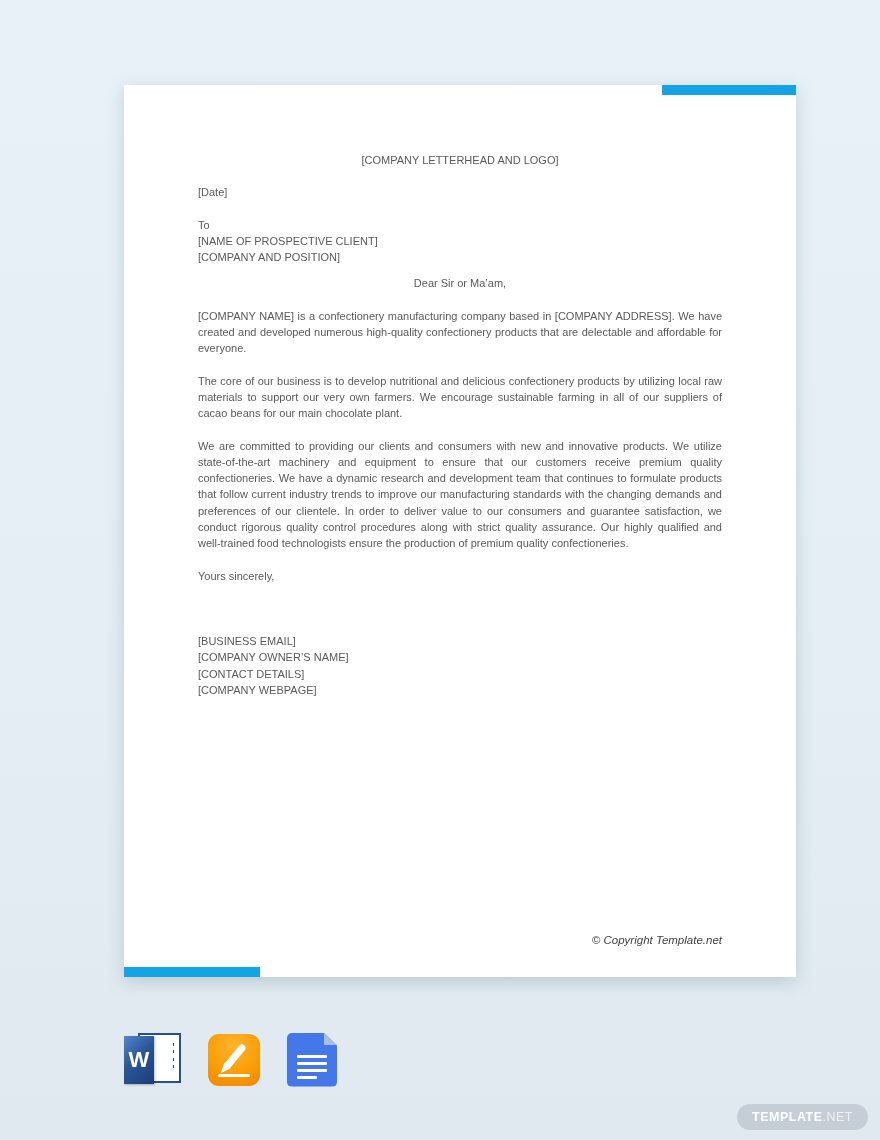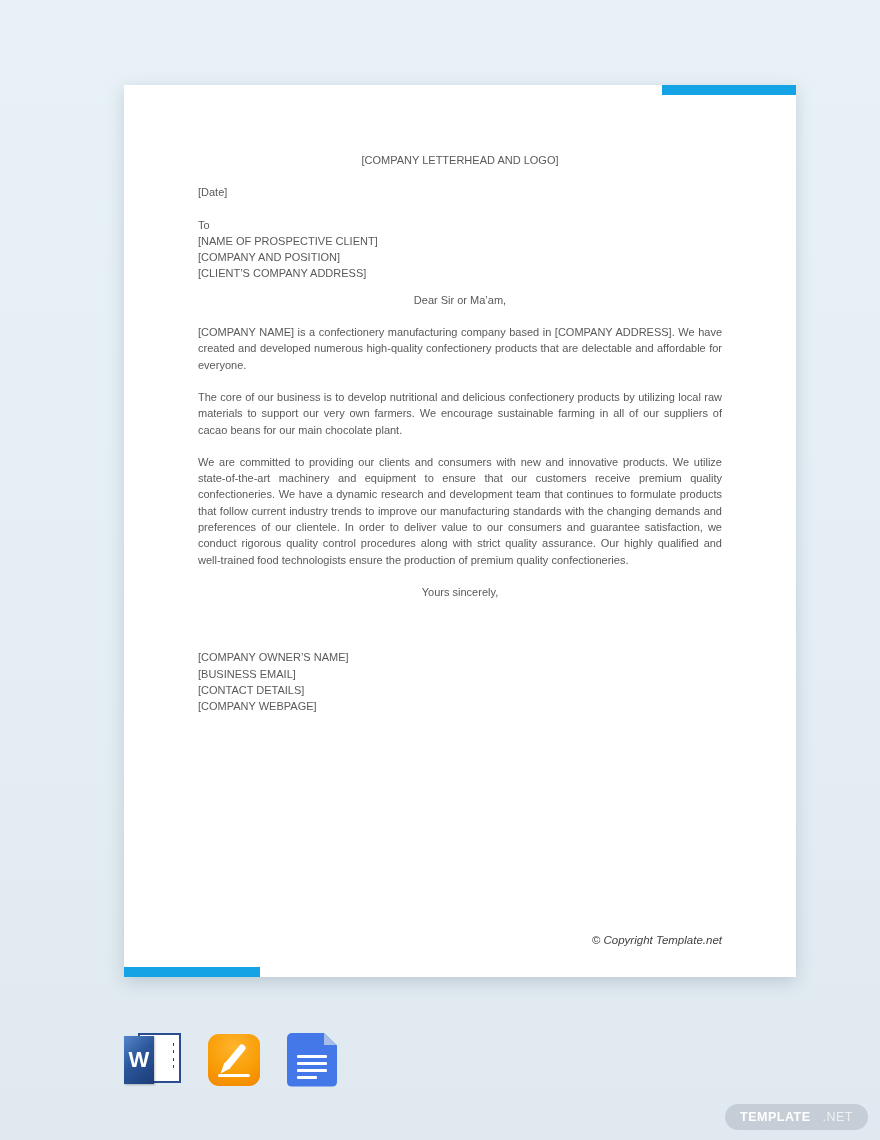--- a/index.html
+++ b/index.html
@@ -33,21 +33,21 @@
     padding: 67px 74px 0 74px;
     color: #595959;
     font-size: 11px;
     line-height: 16.3px;
   }
   .letterhead { text-align: center; margin-bottom: 16px; }
   .date-line { margin-bottom: 16px; }
   .recipient-block { margin-bottom: 10px; }
   .salutation { margin-bottom: 16px; text-align: center; }
   .letter p { text-align: justify; margin-bottom: 16px; }
-  .closing { margin-bottom: 49px; text-align: center; }
+  .closing { margin-bottom: 49px; }
   .copyright {
     position: absolute;
     right: 74px; bottom: 31px;
     font-size: 11.5px;
     color: #3f3f3f;
     font-style: italic;
   }
 
   
   .dock {
@@ -104,53 +104,51 @@
   .watermark {
     position: absolute;
     right: 12px; bottom: 10px;
     height: 26px;
     padding: 0 15px;
     border-radius: 13px;
     background: #c5ced7;
     display: flex; align-items: center;
     font-size: 12.5px; font-weight: bold; letter-spacing: 0.5px;
     color: #ffffff;
-    gap: 12px;
   }
   .watermark .tld { color: rgba(255,255,255,0.72); font-weight: normal; }
 </style>
 </head>
 <body>
 
 <div class="page">
   <div class="accent-top"></div>
   <div class="accent-bottom"></div>
 
   <div class="letter">
     <div class="letterhead">[COMPANY LETTERHEAD AND LOGO]</div>
     <div class="date-line">[Date]</div>
 
     <div class="recipient-block">
       <div>To</div>
       <div>[NAME OF PROSPECTIVE CLIENT]</div>
       <div>[COMPANY AND POSITION]</div>
-      <div>[CLIENT’S COMPANY ADDRESS]</div>
     </div>
 
     <div class="salutation">Dear Sir or Ma’am,</div>
 
     <p>[COMPANY NAME] is a confectionery manufacturing company based in [COMPANY ADDRESS]. We have created and developed numerous high-quality confectionery products that are delectable and affordable for everyone.</p>
     <p>The core of our business is to develop nutritional and delicious confectionery products by utilizing local raw materials to support our very own farmers. We encourage sustainable farming in all of our suppliers of cacao beans for our main chocolate plant.</p>
     <p>We are committed to providing our clients and consumers with new and innovative products. We utilize state-of-the-art machinery and equipment to ensure that our customers receive premium quality confectioneries. We have a dynamic research and development team that continues to formulate products that follow current industry trends to improve our manufacturing standards with the changing demands and preferences of our clientele. In order to deliver value to our consumers and guarantee satisfaction, we conduct rigorous quality control procedures along with strict quality assurance. Our highly qualified and well-trained food technologists ensure the production of premium quality confectioneries.</p>
 
     <div class="closing">Yours sincerely,</div>
 
     <div class="signature-block">
+      <div>[BUSINESS EMAIL]</div>
       <div>[COMPANY OWNER’S NAME]</div>
-      <div>[BUSINESS EMAIL]</div>
       <div>[CONTACT DETAILS]</div>
       <div>[COMPANY WEBPAGE]</div>
     </div>
   </div>
 
   <div class="copyright">© Copyright Template.net</div>
 </div>
 
 <div class="dock">
   <div class="word-icon">

